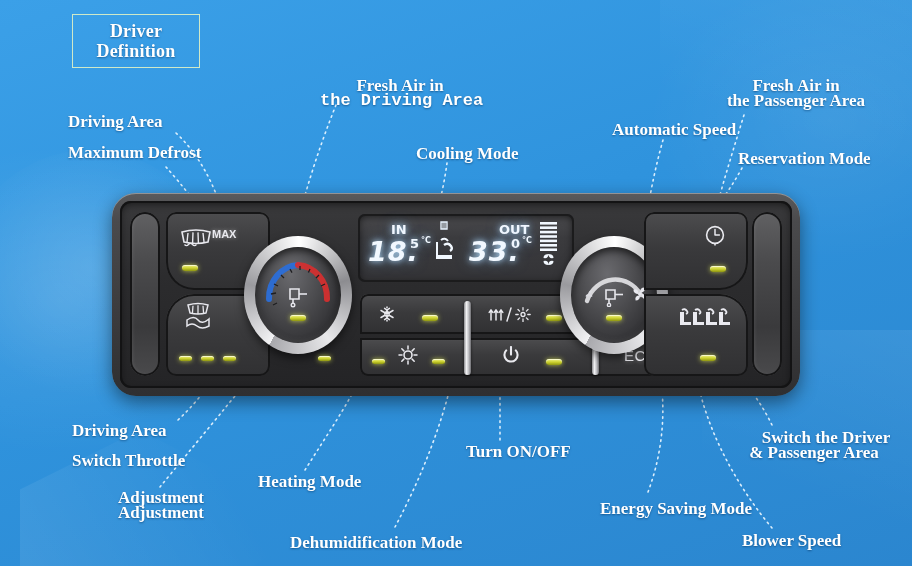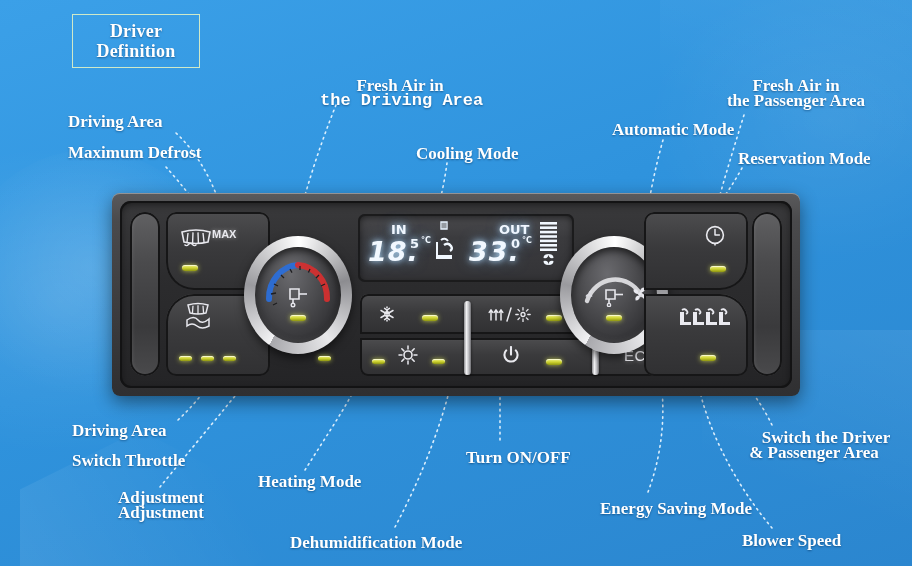--- a/index.html
+++ b/index.html
@@ -41,21 +41,21 @@
 
   
   svg#leaders{ position:absolute; left:0; top:0; width:912px; height:566px;
                pointer-events:none; }
   svg#leaders path{ fill:none; stroke:#eaf6ff; stroke-width:1.6;
                     stroke-dasharray:1.6 4.2; stroke-linecap:round; opacity:.92;}
 
   
   #panel{
     position:absolute; left:112px; top:193px; width:688px; height:203px;
-    border-radius:8px;
+    border-radius:24px;
     background:linear-gradient(180deg,#5a5a5c 0%, #4a4a4c 14%, #3d3d3f 55%, #2f2f31 100%);
     box-shadow:0 6px 18px rgba(0,0,0,.45), inset 0 1px 0 rgba(255,255,255,.35);
     padding:8px;
   }
   #panel-inner{
     position:relative; width:100%; height:100%;
     border-radius:11px;
     background:linear-gradient(180deg,#3a3a3c 0%,#2c2c2e 40%,#242426 100%);
     box-shadow:inset 0 0 0 2px #131314, inset 0 3px 8px rgba(0,0,0,.6);
     overflow:hidden;
@@ -142,38 +142,38 @@
 </svg>
 
 <div class="lbl" style="left:68px; top:112px;">Driving Area</div>
 <div class="lbl" style="left:68px; top:143px;">Maximum Defrost</div>
 
 <div class="lbl c" style="left:320px; top:76px; width:160px;">Fresh Air in</div>
 <div class="lbl c" style="left:320px; top:91px; width:160px;font-family:Liberation Mono, monospace;">the Driving Area</div>
 
 <div class="lbl" style="left:416px; top:144px;">Cooling Mode</div>
 
-<div class="lbl" style="left:612px; top:120px;">Automatic Mode</div>
+<div class="lbl" style="left:612px; top:120px;">Automatic Speed</div>
 
 <div class="lbl c" style="left:710px; top:76px; width:172px;">Fresh Air in</div>
 <div class="lbl c" style="left:710px; top:91px; width:172px;">the Passenger Area</div>
 
 <div class="lbl" style="left:738px; top:149px;">Reservation Mode</div>
 
 <div class="lbl" style="left:72px; top:421px;">Driving Area</div>
 <div class="lbl" style="left:72px; top:451px;">Switch Throttle</div>
 
 <div class="lbl c" style="left:100px; top:488px; width:122px;">Adjustment</div>
 <div class="lbl c" style="left:100px; top:503px; width:122px;">Adjustment</div>
 
 <div class="lbl" style="left:258px; top:472px;">Heating Mode</div>
 
 <div class="lbl" style="left:290px; top:533px;">Dehumidification Mode</div>
 
-<div class="lbl" style="left:466px; top:442px;margin-top:6px;">Turn ON/OFF</div>
+<div class="lbl" style="left:466px; top:442px;">Turn ON/OFF</div>
 
 <div class="lbl" style="left:600px; top:499px;">Energy Saving Mode</div>
 
 <div class="lbl c" style="left:752px; top:428px; width:148px;">Switch the Driver</div>
 <div class="lbl c" style="left:740px; top:443px; width:148px;">&amp; Passenger Area</div>
 
 <div class="lbl" style="left:742px; top:531px;">Blower Speed</div>
 
 <div id="panel">
  <div id="panel-inner">

